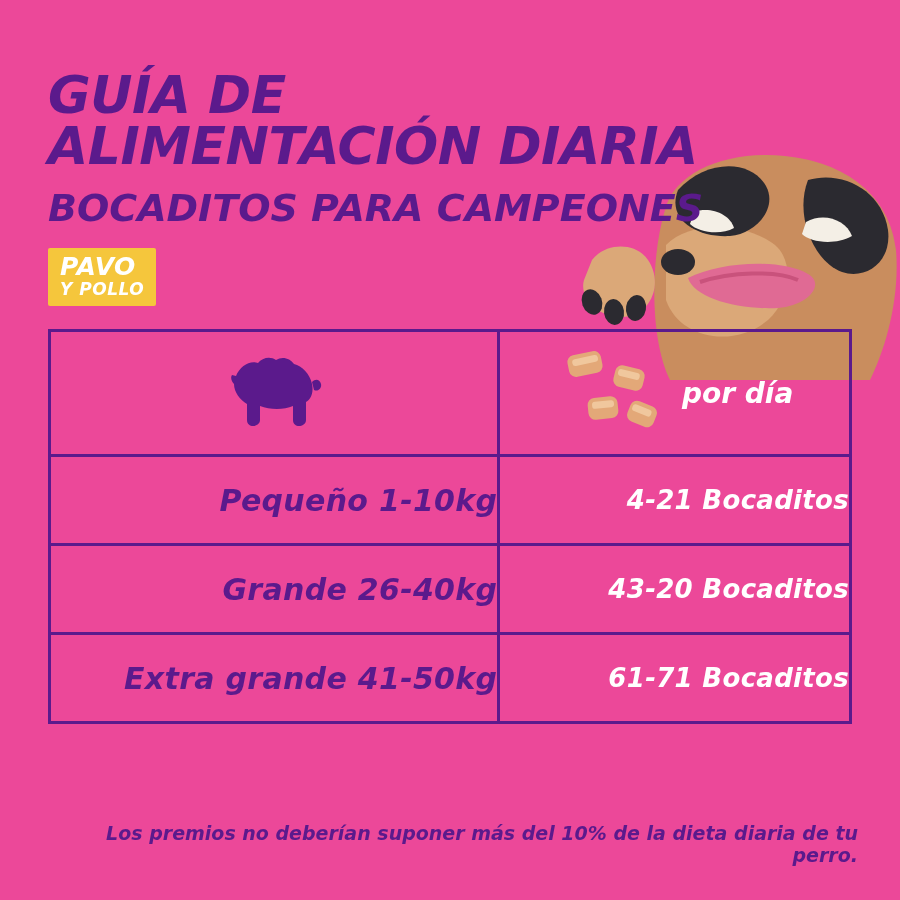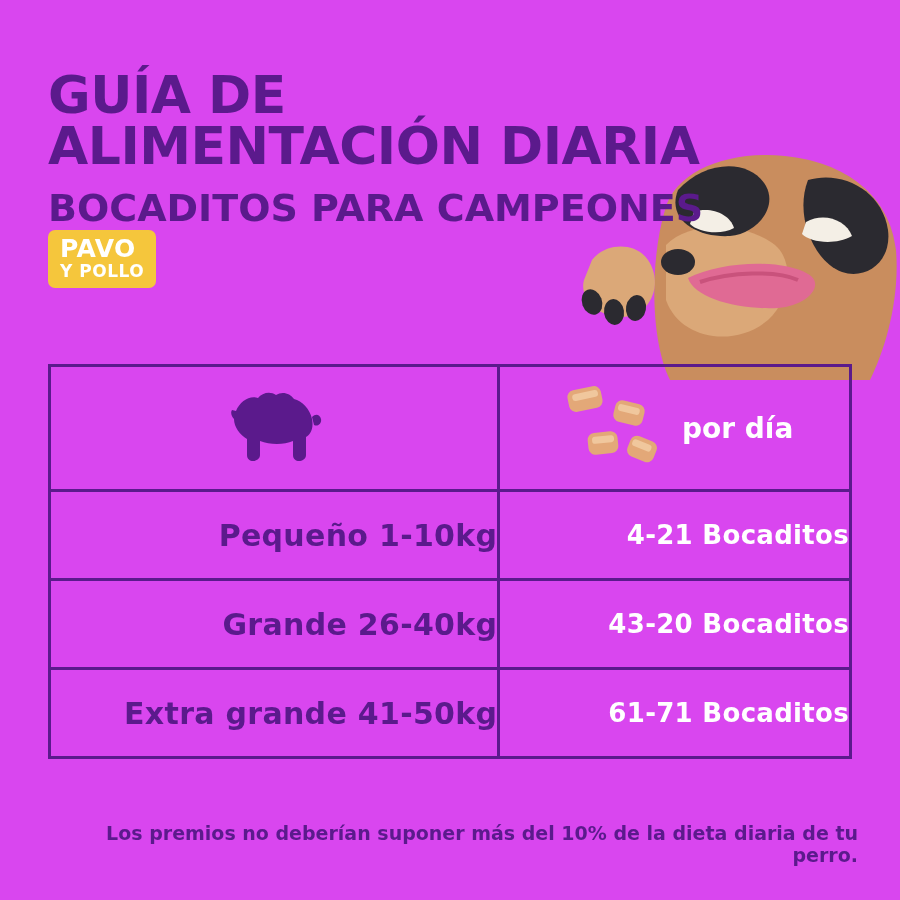--- a/index.html
+++ b/index.html
@@ -11,22 +11,23 @@
     height: 900px;
     background: #2cc4c4;
     font-family: "DejaVu Sans", sans-serif;
     overflow: hidden;
     position: relative;
   }
   .canvas {
     position: relative;
     width: 900px;
     height: 900px;
-    background: #d946ef;
+    background: #ec4899;
     overflow: hidden;
+    font-style: italic;
   }
 
   
   .header {
     position: absolute;
     left: 48px;
     top: 70px;
     width: 700px;
     z-index: 5;
   }
@@ -45,23 +46,24 @@
     font-family: "DejaVu Sans", sans-serif;
     font-weight: bold;
     font-size: 38px;
     letter-spacing: 0px;
     color: #5b1a8c;
     text-transform: uppercase;
     margin: 14px 0 0 0;
   }
   .flavor-badge {
     display: inline-block;
+    margin-top: 18px;
     background: #f5c63c;
     color: #ffffff;
-    border-radius: 7px;
+    border-radius: 2px;
     padding: 6px 12px 8px 12px;
     line-height: 1;
   }
   .flavor-line1 {
     display: block;
     font-family: "DejaVu Sans", sans-serif;
     font-weight: bold;
     font-size: 25px;
     letter-spacing: 0.5px;
     text-transform: uppercase;
@@ -83,21 +85,21 @@
     top: 150px;
     width: 330px;
     height: 230px;
     z-index: 2;
   }
 
   
   .feeding-table {
     position: absolute;
     left: 48px;
-    top: 364px;
+    top: 329px;
     width: 804px;
     border-collapse: collapse;
     z-index: 4;
   }
   .feeding-table td, .feeding-table th {
     border: 3px solid #5b1a8c;
     padding: 0;
     text-align: center;
     vertical-align: middle;
   }

